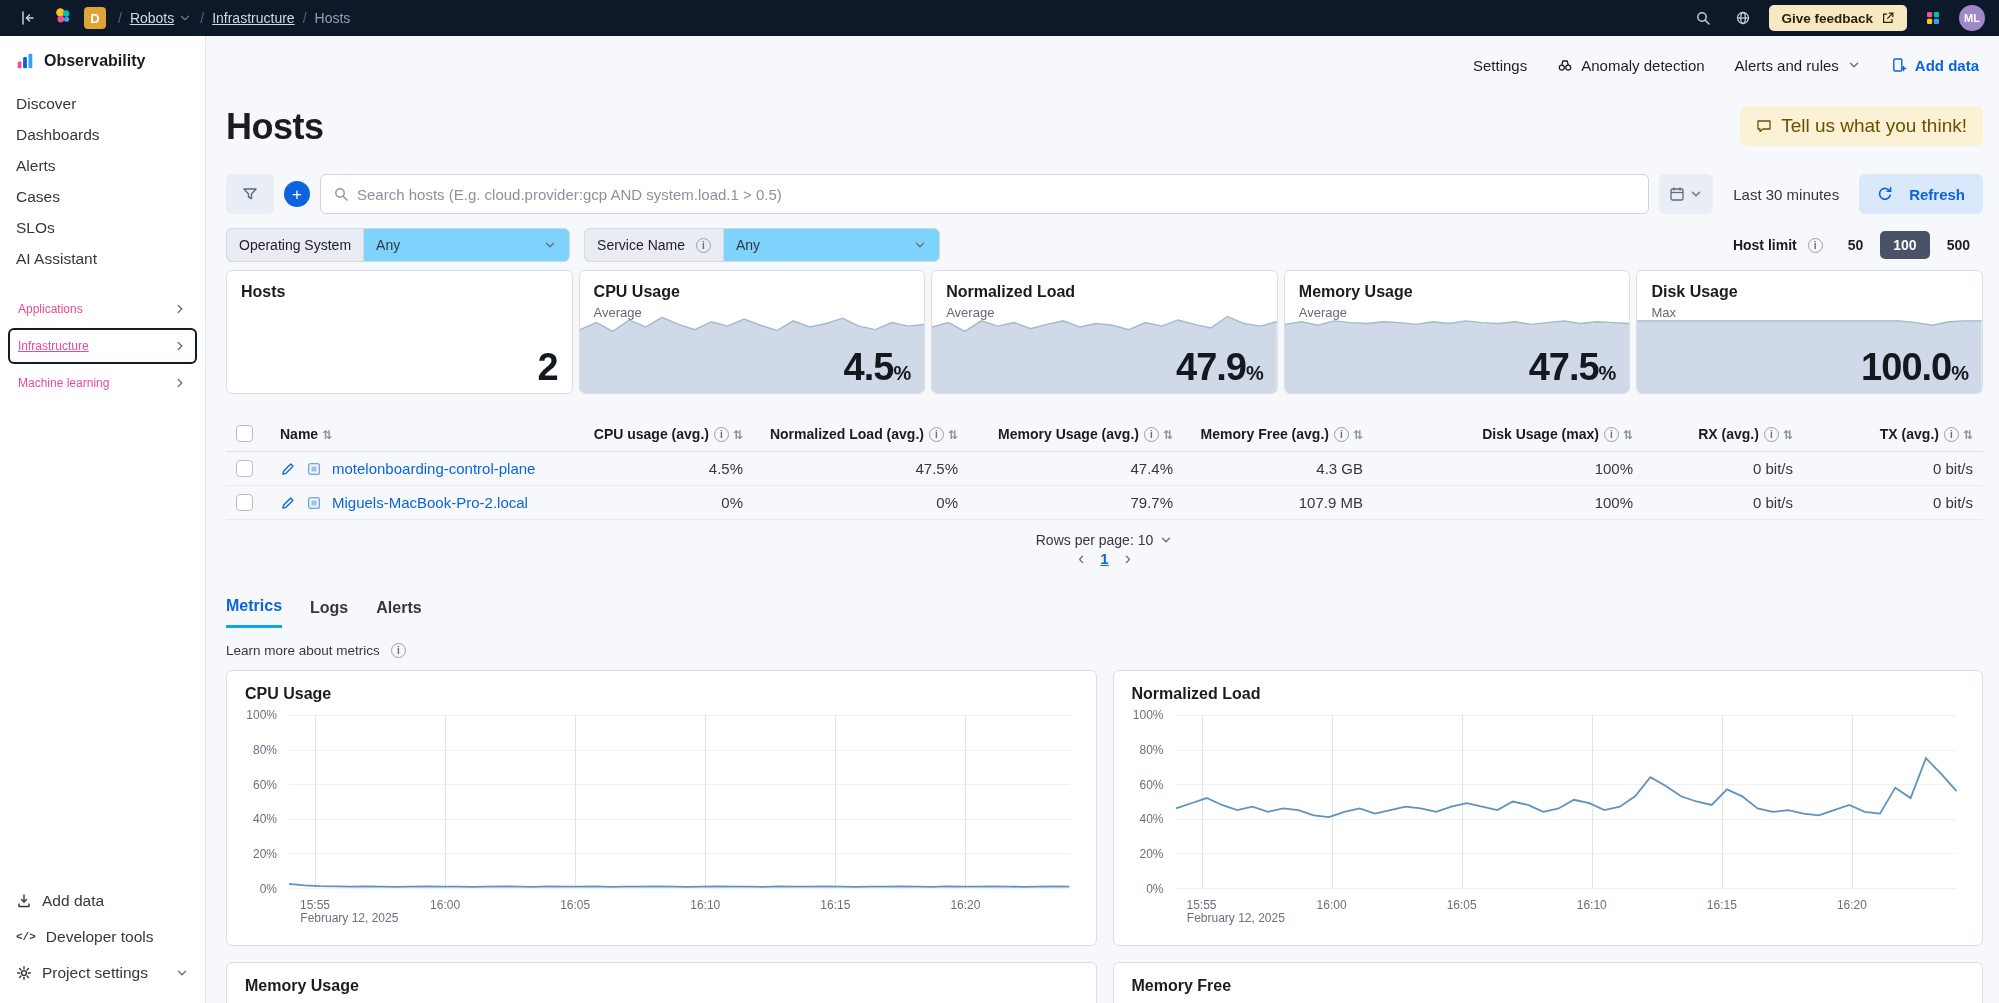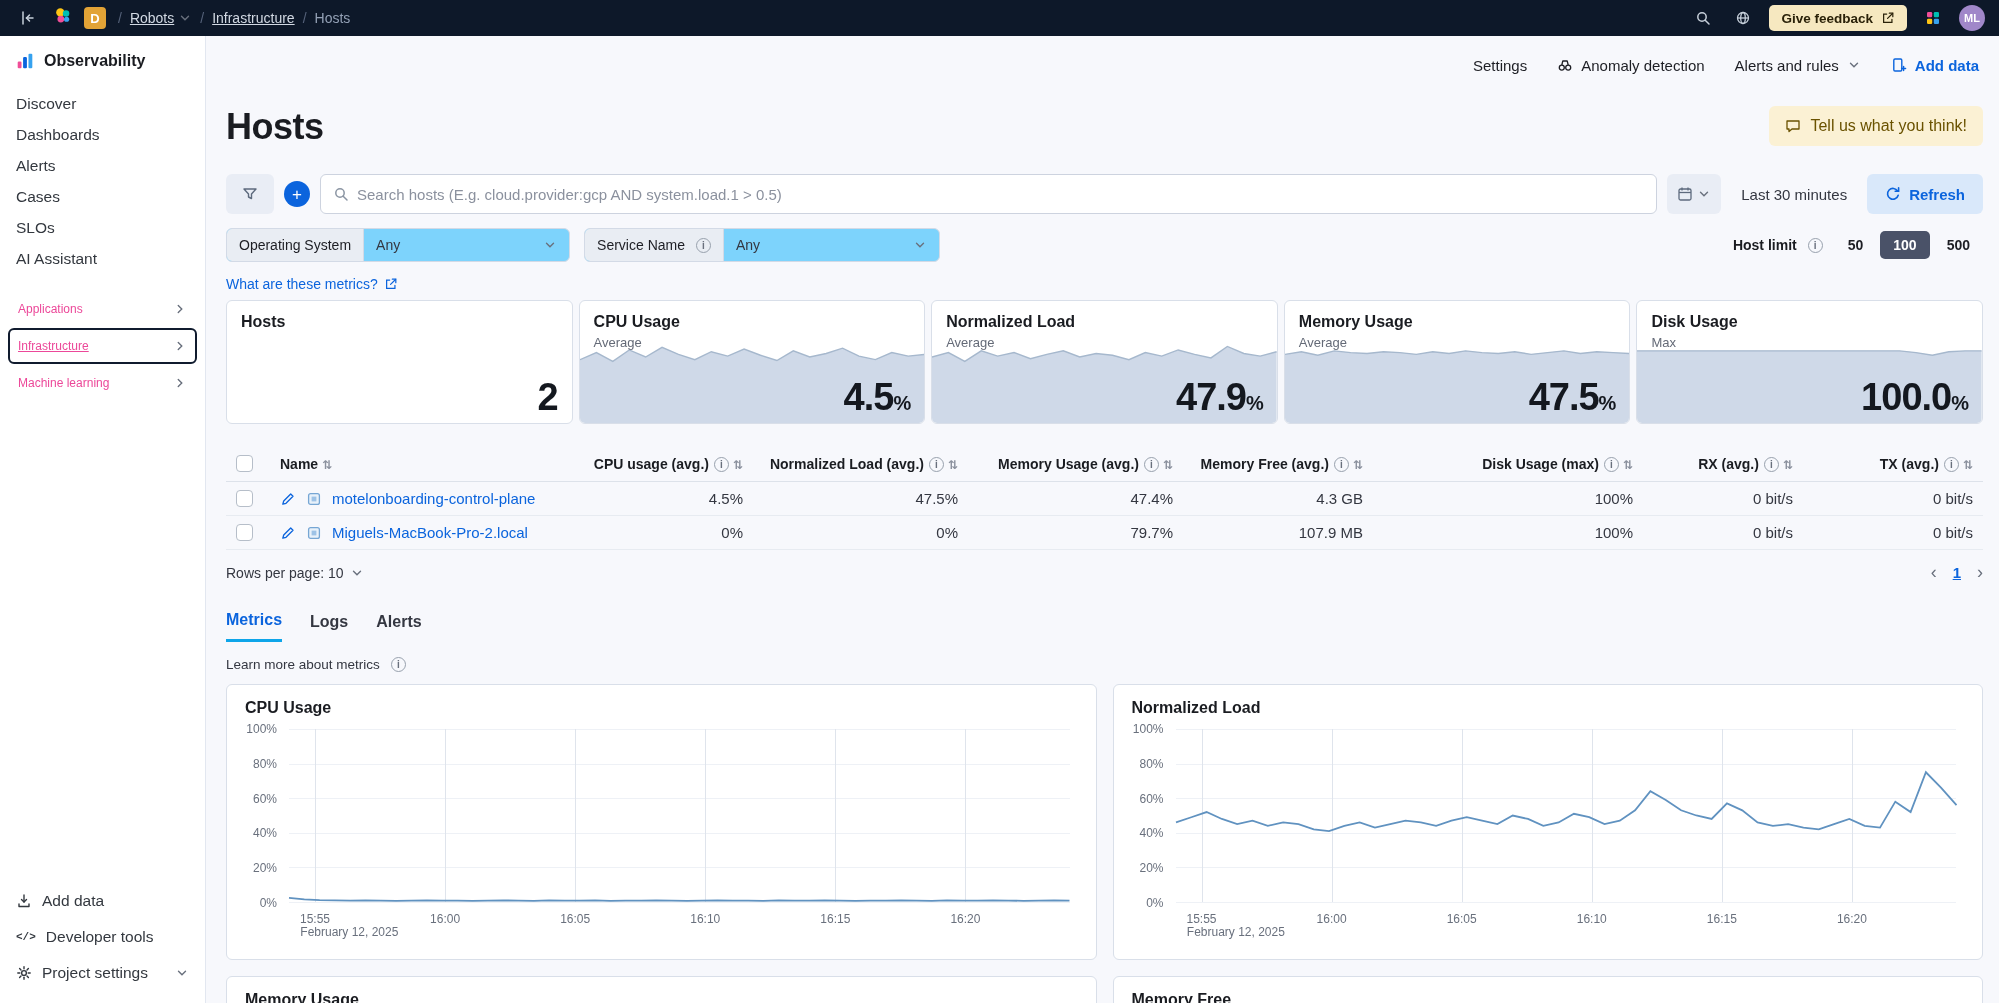--- a/index.html
+++ b/index.html
@@ -39,31 +39,31 @@
 
   
   .main{flex:1;display:flex;flex-direction:column;overflow:hidden;}
   .main-toolbar{height:58px;display:flex;align-items:center;justify-content:flex-end;gap:30px;padding:0 20px;font-size:15px;flex:none;}
   .mt-item{display:flex;align-items:center;gap:8px;color:#1d1e24;cursor:pointer;background:none;border:none;font-size:15px;}
   .mt-item.blue{color:#0b64dd;font-weight:600;}
   .content{flex:1;padding:0 16px 0 20px;display:flex;flex-direction:column;overflow:hidden;}
 
   .title-row{display:flex;justify-content:space-between;align-items:flex-start;margin-top:12px;}
   h1.page-title{font-size:36px;font-weight:700;letter-spacing:-.5px;}
-  .tell-btn{display:flex;align-items:center;gap:9px;background:#fbf1d4;border:none;border-radius:6px;height:40px;padding:0 16px;color:#6a5200;font-size:16px;cursor:pointer;}
+  .tell-btn{display:flex;align-items:center;gap:9px;background:#fbf1d4;border:none;border-radius:6px;height:40px;padding:0 16px;color:#6a5200;font-size:19px;cursor:pointer;}
 
   .search-row{display:flex;align-items:center;gap:10px;margin-top:26px;}
   .filter-btn{width:48px;height:40px;background:#e9edf5;border:none;border-radius:6px;display:flex;align-items:center;justify-content:center;gap:3px;color:#5d6a7d;cursor:pointer;}
   .addfilter{width:26px;height:26px;border-radius:50%;background:#0b64dd;color:#fff;border:none;font-size:17px;line-height:1;display:flex;align-items:center;justify-content:center;cursor:pointer;}
   .search-box{flex:1;height:40px;background:#fff;border:1px solid #cdd3df;border-radius:6px;display:flex;align-items:center;padding:0 12px;gap:8px;}
   .search-box input{flex:1;border:none;outline:none;font-size:15px;color:#343741;background:transparent;font-family:inherit;}
   .search-box input::placeholder{color:#8b919e;}
   .date-btn{height:40px;padding:0 10px;background:#e9edf5;border:none;border-radius:6px;display:flex;align-items:center;gap:4px;color:#5d6a7d;cursor:pointer;}
   .time-range{font-size:15px;color:#343741;padding:0 10px;white-space:nowrap;cursor:pointer;}
-  .refresh-btn{height:40px;padding:0 18px;background:#d9e8fa;border:none;border-radius:6px;color:#0b64dd;font-size:15px;font-weight:600;display:flex;align-items:center;gap:8px;cursor:pointer;}
+  .refresh-btn{height:40px;padding:0 18px;background:#d9e8fa;border:none;border-radius:6px;color:#0b64dd;font-size:15px;font-weight:600;display:flex;align-items:center;gap:16px;cursor:pointer;}
 
   .filterbar{display:flex;align-items:center;gap:14px;margin-top:14px;}
   .facet{display:flex;height:34px;border:1px solid #d3dae6;border-radius:6px;background:#7dd3fc;overflow:hidden;font-size:14px;}
   .facet .flabel{background:#e9edf3;border-right:1px solid #d3dae6;padding:0 12px;display:flex;align-items:center;gap:6px;color:#1d1e24;}
   .facet .fvalue{display:flex;align-items:center;justify-content:space-between;padding:0 12px;color:#343741;cursor:pointer;}
   .hostlimit{margin-left:auto;display:flex;align-items:center;gap:12px;font-size:14px;}
   .hl-label{display:flex;align-items:center;gap:6px;font-weight:700;}
   .hl-group{display:flex;align-items:center;gap:4px;}
   .hl-btn{padding:6px 13px;border-radius:5px;border:none;background:transparent;color:#1d1e24;font-size:14px;font-weight:600;cursor:pointer;}
   .hl-btn.sel{background:#4a5268;color:#fff;}
@@ -84,21 +84,21 @@
   .hosts td{padding:8px 10px;border-bottom:1px solid #e7ebf1;color:#343741;white-space:nowrap;}
   .hosts .num{text-align:right;}
   .hosts th:first-child{width:44px;}
   .col-cpu{width:190px;}.col-load{width:215px;}.col-mem{width:215px;}.col-memf{width:190px;}.col-disk{width:270px;}.col-rx{width:160px;}.col-tx{width:180px;}
   .cbx{width:17px;height:17px;border:1px solid #b6bec9;border-radius:4px;background:#fff;cursor:pointer;}
   .namecell{display:flex;align-items:center;gap:10px;}
   .host-link{color:#0b64dd;text-decoration:none;cursor:pointer;}
   .sortg{color:#8b919e;font-size:12px;margin-left:4px;cursor:pointer;}
   .info{display:inline-flex;width:15px;height:15px;border:1px solid #98a1ad;border-radius:50%;color:#69707d;font-size:10px;font-weight:700;align-items:center;justify-content:center;margin-left:5px;vertical-align:1px;cursor:pointer;}
 
-  .pager-row{display:flex;justify-content:space-between;align-items:center;margin-top:12px;font-size:14px;color:#343741;}
+  .pager-row{display:flex;justify-content:space-between;align-items:center;margin-top:12px;font-size:14px;color:#343741;flex-direction:column;}
   .rpp{display:flex;align-items:center;gap:6px;cursor:pointer;}
   .pager{display:flex;align-items:center;gap:16px;font-size:15px;}
   .pg-arrow{color:#69707d;background:none;border:none;font-size:18px;cursor:pointer;}
   .pg-num{color:#0b64dd;font-weight:700;text-decoration:underline;cursor:pointer;}
 
   .tabs{display:flex;gap:28px;margin-top:28px;font-size:16px;font-weight:600;border-bottom:1px solid transparent;}
   .tab{padding-bottom:10px;color:#343741;cursor:pointer;background:none;border:none;font-size:16px;font-weight:600;}
   .tab.active{color:#0b64dd;border-bottom:3px solid #0ea5e9;}
   .learn-row{margin-top:14px;display:flex;align-items:center;gap:6px;font-size:13.5px;color:#343741;}
 
@@ -363,28 +363,20 @@
             <span class="info">i</span>
           </span>
           <span class="hl-group">
             <button class="hl-btn">50</button>
             <button class="hl-btn sel">100</button>
             <button class="hl-btn">500</button>
           </span>
         </div>
       </div>
 
-      <div class="metrics-link">
-        <span>What are these metrics?</span>
-        <svg class="i14" viewBox="0 0 16 16" fill="none" stroke="currentColor" stroke-width="1.4" stroke-linecap="round">
-            <path d="M6.5 3.5H3v9.5h9.5V9.5"></path>
-            <path d="M9.5 2.5H13.5V6.5"></path>
-            <path d="M13.2 2.8L7.5 8.5"></path>
-          </svg>
-      </div>
 
       <div class="kpi-grid">
         <div class="kpi">
           <div class="kt">Hosts</div>
           <div class="ks"></div>
           <div class="sparkwrap"></div>
           <div class="kv"><span>2</span><span class="unit"></span></div>
         </div>
         <div class="kpi">
           <div class="kt">CPU Usage</div>

